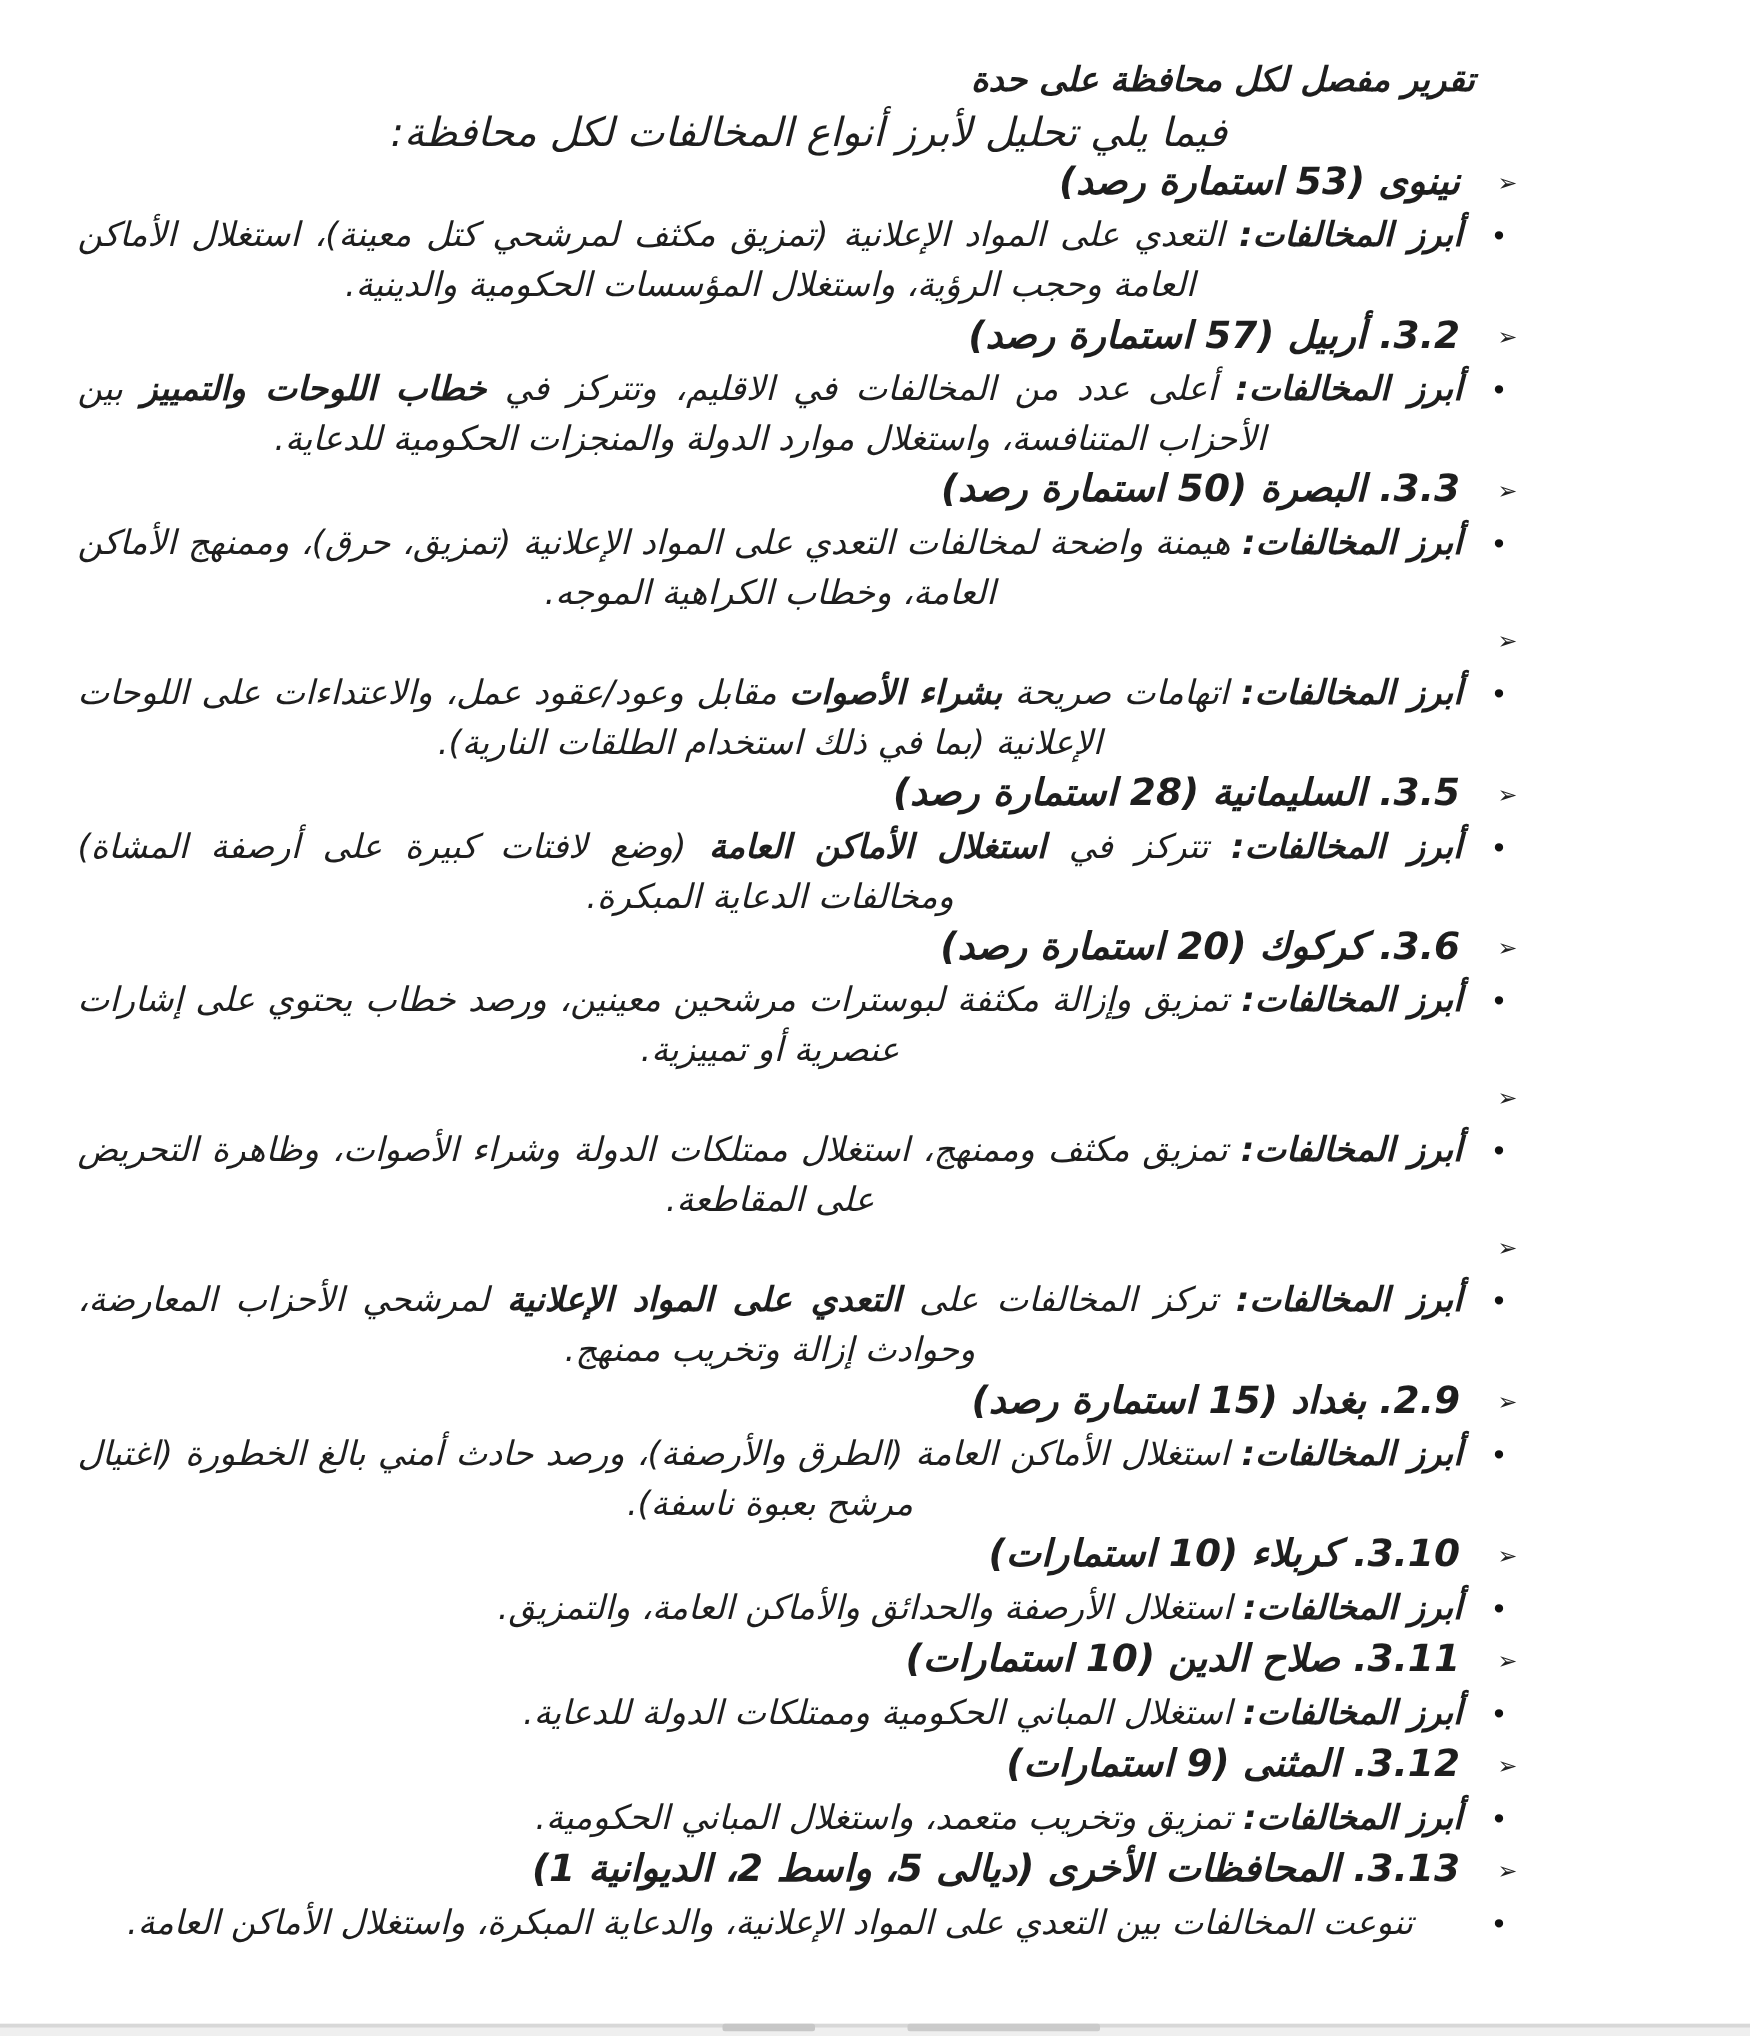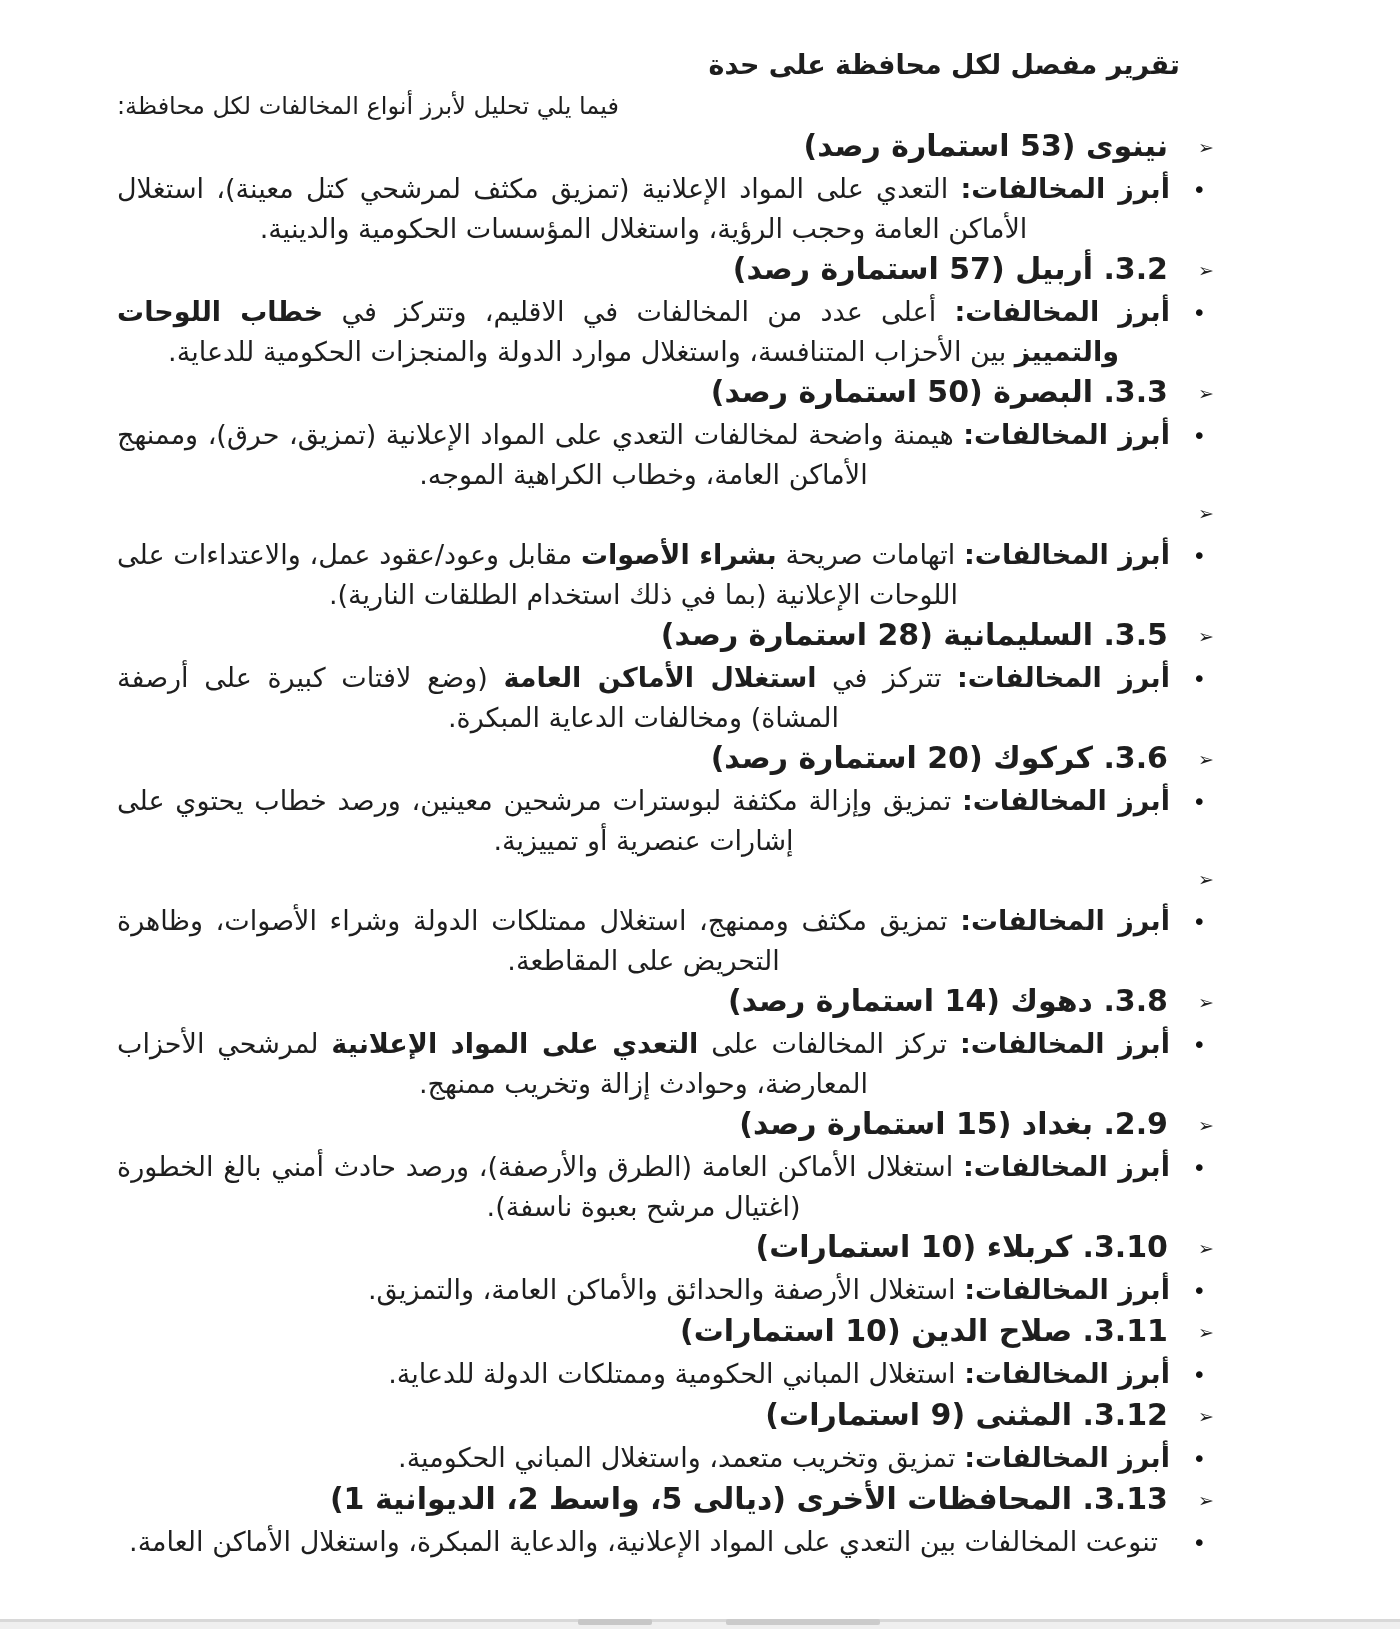--- a/index.html
+++ b/index.html
@@ -5,29 +5,29 @@
   html,body{margin:0;padding:0;}
   body{
     width:1400px;height:1629px;
     background:#ffffff;
     font-family:"DejaVu Sans", sans-serif;
     color:#1e1e1e;
     direction:rtl;
     position:relative;
     overflow:hidden;
   }
-  .doc{padding:44px 168px 0 117px;}
+  .doc{padding:44px 168px 0 62px;font-style:italic;}
   .doc-title{
     font-size:27px;font-weight:bold;
     margin:0;padding:0 52px 0 0;
     text-align:right;line-height:42px;
   }
   .intro{
-    font-size:24px;margin:0;
-    text-align:left;line-height:40px;
+    font-size:32px;margin:0;
+    text-align:center;line-height:40px;
   }
   .hrow{
     display:flex;align-items:baseline;
     padding-right:18px;line-height:40px;
   }
   .hmark{
     flex:0 0 46px;width:46px;
     font-size:19px;color:#222;
     transform:translateY(-2px);
   }
@@ -116,21 +116,20 @@
       </div>
       <div class="hrow">
         <span class="hmark">➢</span>
       </div>
       <div class="brow">
         <span class="bmark">•</span>
         <p class="btext"><b>أبرز المخالفات:</b><span> تمزيق مكثف وممنهج، استغلال ممتلكات الدولة وشراء الأصوات، وظاهرة التحريض على المقاطعة.</span></p>
       </div>
       <div class="hrow">
         <span class="hmark">➢</span>
-        <span class="htext">3.8. دهوك (14 استمارة رصد)</span>
       </div>
       <div class="brow">
         <span class="bmark">•</span>
         <p class="btext"><b>أبرز المخالفات:</b><span> تركز المخالفات على </span><b>التعدي على المواد الإعلانية</b><span> لمرشحي الأحزاب المعارضة، وحوادث إزالة وتخريب ممنهج.</span></p>
       </div>
       <div class="hrow">
         <span class="hmark">➢</span>
         <span class="htext">2.9. بغداد (15 استمارة رصد)</span>
       </div>
       <div class="brow">

